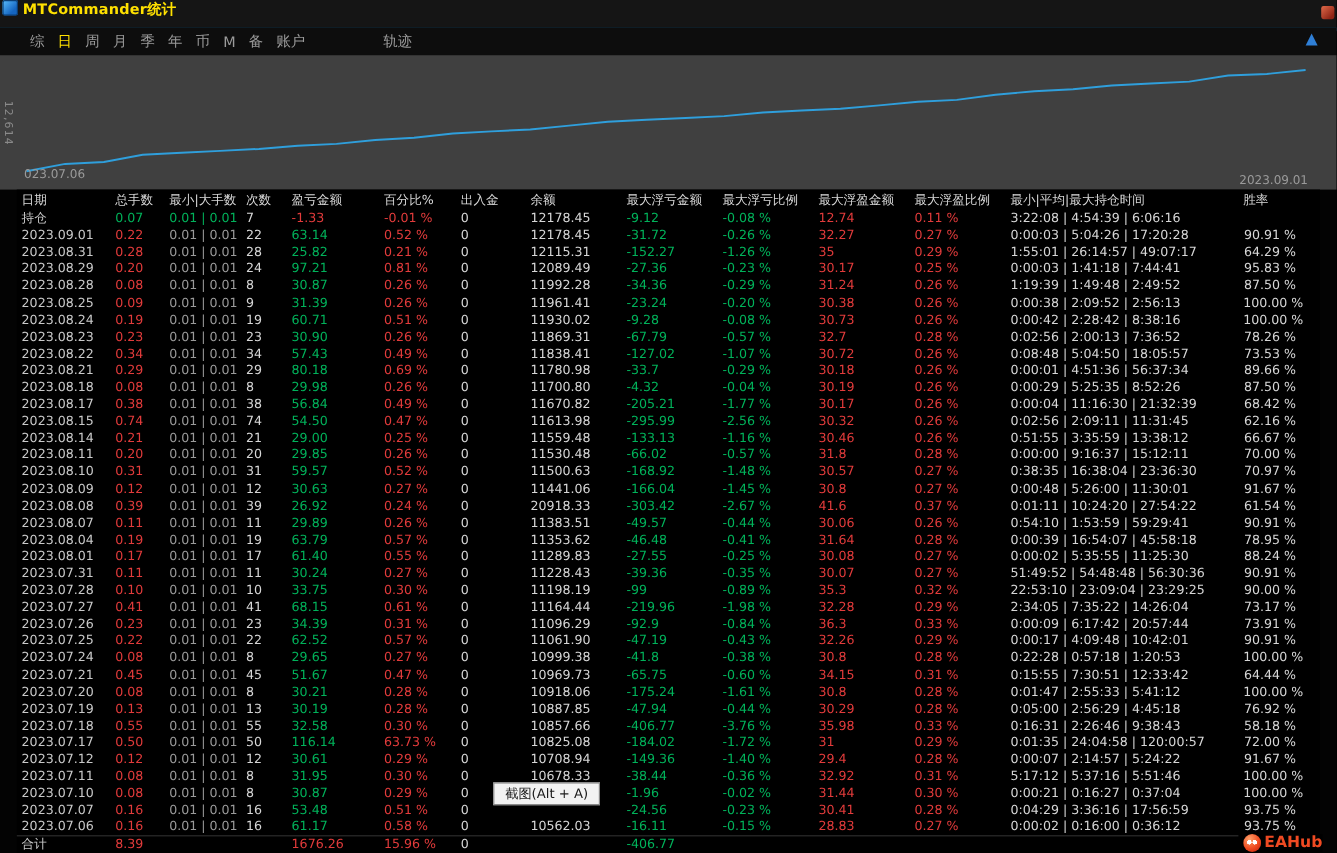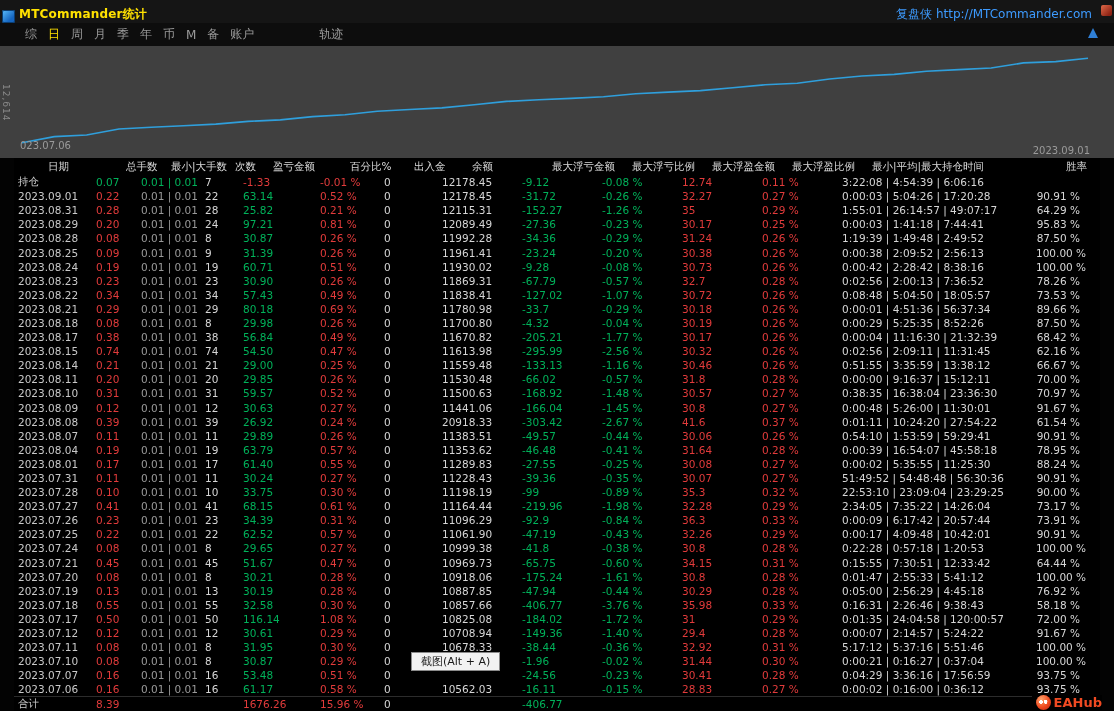--- a/index.html
+++ b/index.html
@@ -1,20 +1,20 @@
 <!DOCTYPE html>
 <html><head>
 <meta charset="utf-8">
 <style>
   html,body{margin:0;padding:0;background:#000;}
   body{font-family:"DejaVu Sans","Liberation Sans",sans-serif;}
   .screen{position:relative;width:1114px;height:711px;background:#030303;overflow:hidden;}
 
   
-  .titlebar{position:absolute;left:0;top:0;width:1114px;height:23px;background:#151515;border-bottom:3px solid #0c4a6e;display:flex;align-items:flex-end;}
+  .titlebar{position:absolute;left:0;top:0;width:1114px;height:23px;background:#151515;border-bottom:3px solid #0c4a6e;display:flex;align-items:flex-start;}
   .app-icon{width:13px;height:13px;margin:0 4px 0 2px;border-radius:2px;background:linear-gradient(135deg,#5cc0ff 0%,#1565c0 70%);box-shadow:inset 0 0 0 1px #0b3e73;}
   .title{color:#ffe100;font-size:12px;font-weight:bold;letter-spacing:.2px;}
   .titlebar-link{margin-left:auto;color:#3d9bff;font-size:12px;padding-right:22px;}
   .ticon{position:absolute;width:11px;height:11px;border-radius:2px;}
   .ticon.t1{right:2px;top:5px;background:linear-gradient(135deg,#e06a4a 0%,#8e2415 80%);}
   .ticon.t2{right:2px;top:31px;background:linear-gradient(135deg,#4a90d9 0%,#1c4f8a 80%);}
 
   
   .menubar{position:absolute;left:0;top:23px;width:1114px;height:23px;background:#0d0d0d;display:flex;align-items:center;padding-left:25px;box-sizing:border-box;}
   .menu-item{color:#9a9a9a;font-size:12px;margin-right:11px;cursor:default;}
@@ -25,21 +25,21 @@
   
   .chart{position:absolute;left:0;top:46px;width:1114px;height:112px;background:#404040;}
   .chart svg{position:absolute;left:14px;top:0;}
   .y-label{position:absolute;left:1px;top:38px;writing-mode:vertical-rl;color:#8a8a8a;font-size:9px;letter-spacing:1px;}
   .chart-date-left{position:absolute;left:20px;bottom:7px;color:#9a9a9a;font-size:10px;}
   .chart-date-right{position:absolute;right:24px;bottom:2px;color:#9a9a9a;font-size:10px;}
 
   
   .table{position:absolute;left:14px;top:158px;width:1086px;bottom:0;background:#000;}
   .thead,.tr{display:grid;grid-template-columns:78px 45px 64px 38px 77px 64px 58px 80px 80px 80px 80px 80px 194px 62px;padding-left:4px;white-space:nowrap;align-items:center;}
-  .thead{height:17px;font-size:10.5px;color:#d9d9d9;margin-left:30px;}
+  .thead{height:17px;font-size:10.5px;color:#d9d9d9;}
   .tr{height:14.1px;font-size:10.5px;}
   .tr.total{height:14px;border-top:1px solid #2c2c2c;}
   .td,.th{overflow:visible;}
   .tr .td:last-child{text-align:right;padding-right:18px;}
   .cd{color:#c9c9c9;}
   .cw{color:#d6d6d6;}
   .cs{color:#9a9a9a;}
   .cr{color:#e23b3b;}
   .cg{color:#00b25a;}
 
@@ -56,21 +56,20 @@
   .eahub-text{color:#f04a22;font-weight:bold;font-size:13px;}
 </style>
 </head>
 <body>
 
 <div class="screen">
 
   <div class="titlebar">
     <span class="app-icon"></span>
     <span class="title">MTCommander统计</span>
-    <span class="titlebar-link">复盘侠 http://MTCommander.com</span>
     <span class="ticon t1"></span>
   </div>
 
   <div class="menubar">
     <div id="menu-items" style="display:flex;align-items:center;">
         <span class="menu-item">综</span>
         <span class="menu-item active">日</span>
         <span class="menu-item">周</span>
         <span class="menu-item">月</span>
         <span class="menu-item">季</span>
@@ -607,21 +606,21 @@
           <span class="td cr">0.33 %</span>
           <span class="td cw">0:16:31 | 2:26:46 | 9:38:43</span>
           <span class="td cw">58.18 %</span>
         </div>
         <div class="tr">
           <span class="td cd">2023.07.17</span>
           <span class="td cr">0.50</span>
           <span class="td cs">0.01 | 0.01</span>
           <span class="td cw">50</span>
           <span class="td cg">116.14</span>
-          <span class="td cr">1.08 %</span>
+          <span class="td cr">63.73 %</span>
           <span class="td cw">0</span>
           <span class="td cw">10825.08</span>
           <span class="td cg">-184.02</span>
           <span class="td cg">-1.72 %</span>
           <span class="td cr">31</span>
           <span class="td cr">0.29 %</span>
           <span class="td cw">0:01:35 | 24:04:58 | 120:00:57</span>
           <span class="td cw">72.00 %</span>
         </div>
         <div class="tr">

